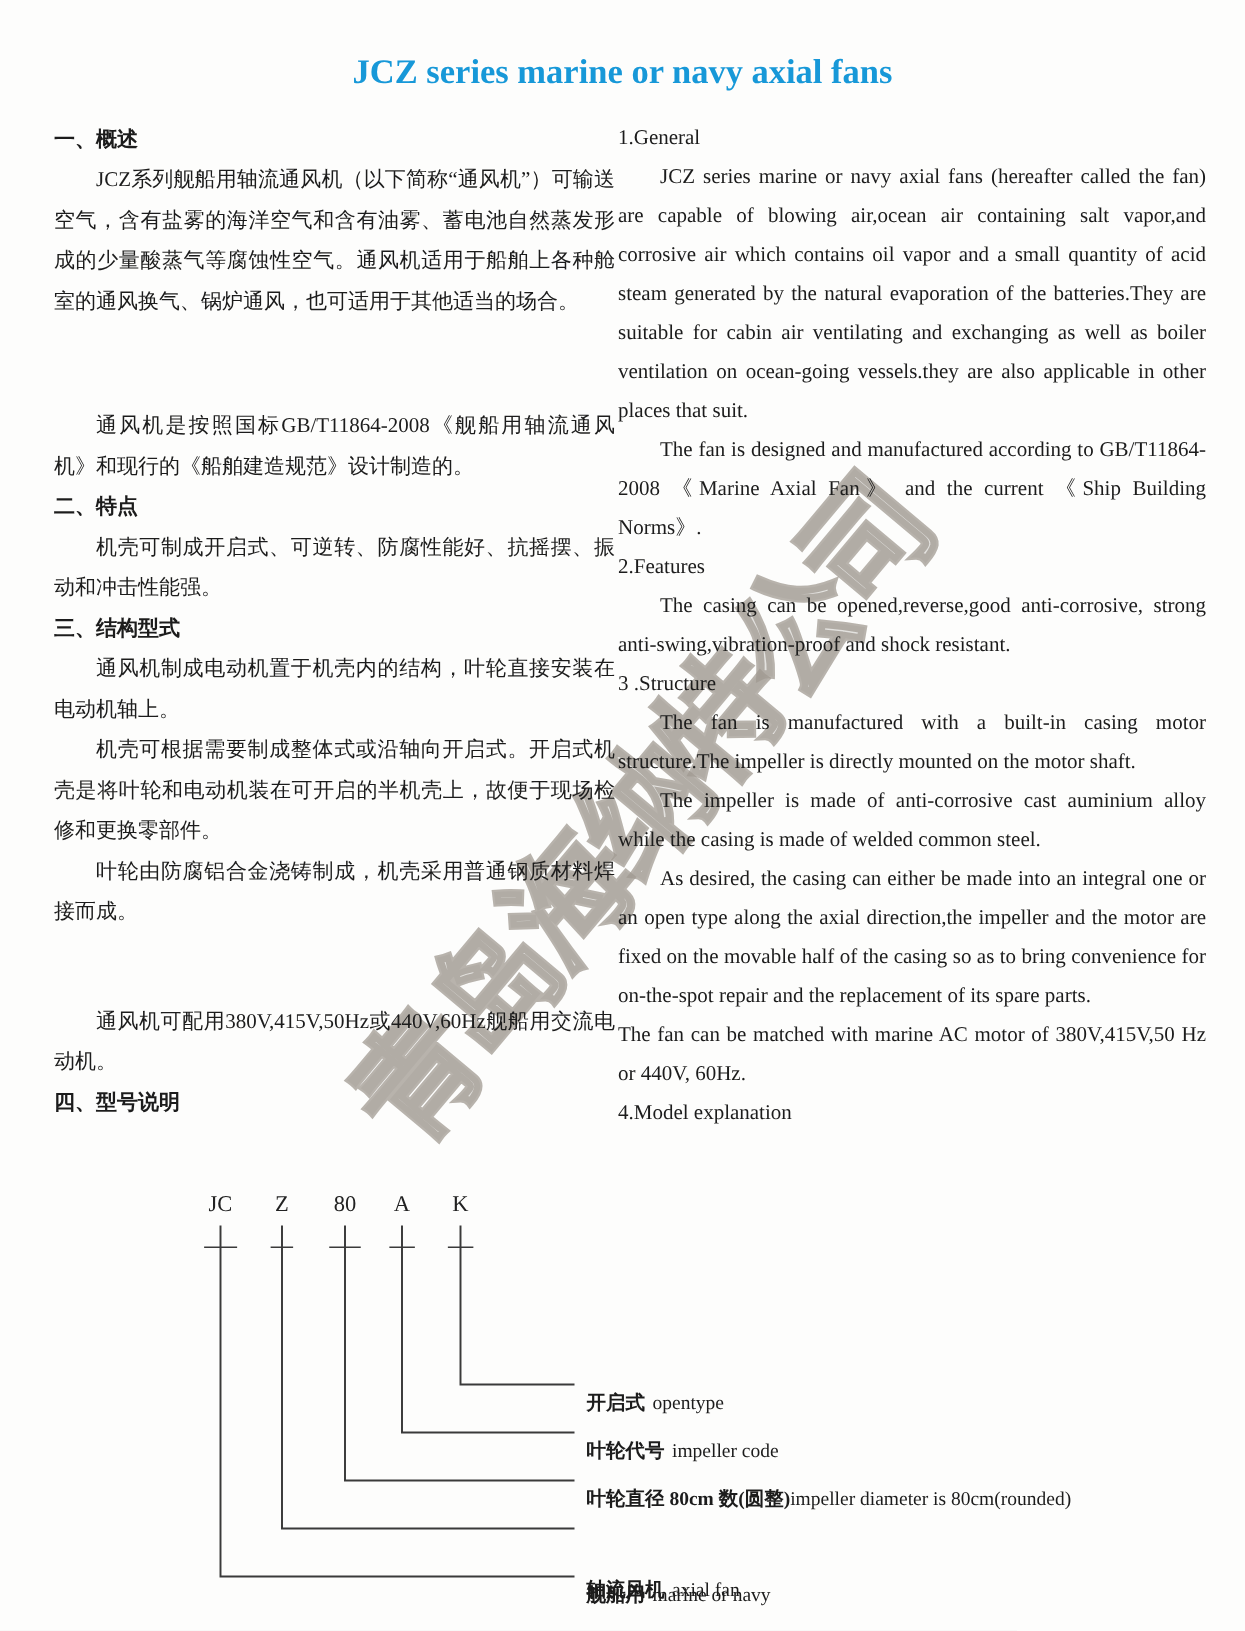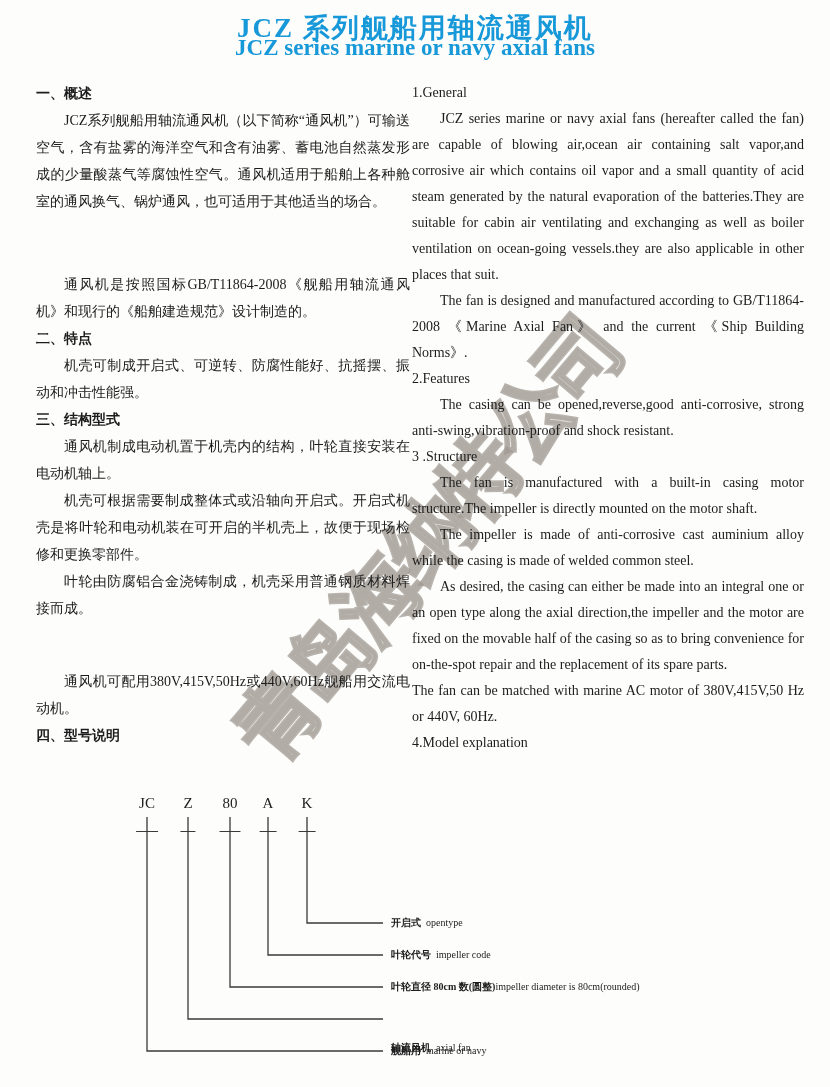--- a/index.html
+++ b/index.html
@@ -59,34 +59,34 @@
     position:absolute;top:795px;
     transform:translateX(-50%);
     font-size:15px;
     padding:0 3px 19px 3px;
     border-bottom:1.5px solid #3a3a3a;
     color:#222;
   }
   .dlabel{
     position:absolute;left:391px;
     white-space:nowrap;
-    font-size:10px;line-height:18px;
+    font-size:13px;line-height:18px;
     color:#1c1c1c;
+    margin-top:12px;
   }
   .dlabel .zh{font-weight:bold;margin-right:5px;}
   .dlabel .en{font-weight:normal;}
 </style>
 </head>
 <body>
 
 <div class="page">
 
   <div class="watermark">青岛海纳特公司</div>
 
-  <div class="title-zh">JCZ 系列舰船用轴流通风机</div>
   <div class="title-en">JCZ series marine or navy axial fans</div>
 
   <div class="col col-left">
     <div class="zh-h">一、概述</div>
     <p class="zh-p">JCZ系列舰船用轴流通风机（以下简称“通风机”）可输送空气，含有盐雾的海洋空气和含有油雾、蓄电池自然蒸发形成的少量酸蒸气等腐蚀性空气。通风机适用于船舶上各种舱室的通风换气、锅炉通风，也可适用于其他适当的场合。</p>
     <p class="zh-p gap-lg">通风机是按照国标GB/T11864-2008《舰船用轴流通风机》和现行的《船舶建造规范》设计制造的。</p>
     <div class="zh-h">二、特点</div>
     <p class="zh-p">机壳可制成开启式、可逆转、防腐性能好、抗摇摆、振动和冲击性能强。</p>
     <div class="zh-h">三、结构型式</div>
     <p class="zh-p">通风机制成电动机置于机壳内的结构，叶轮直接安装在电动机轴上。</p>

